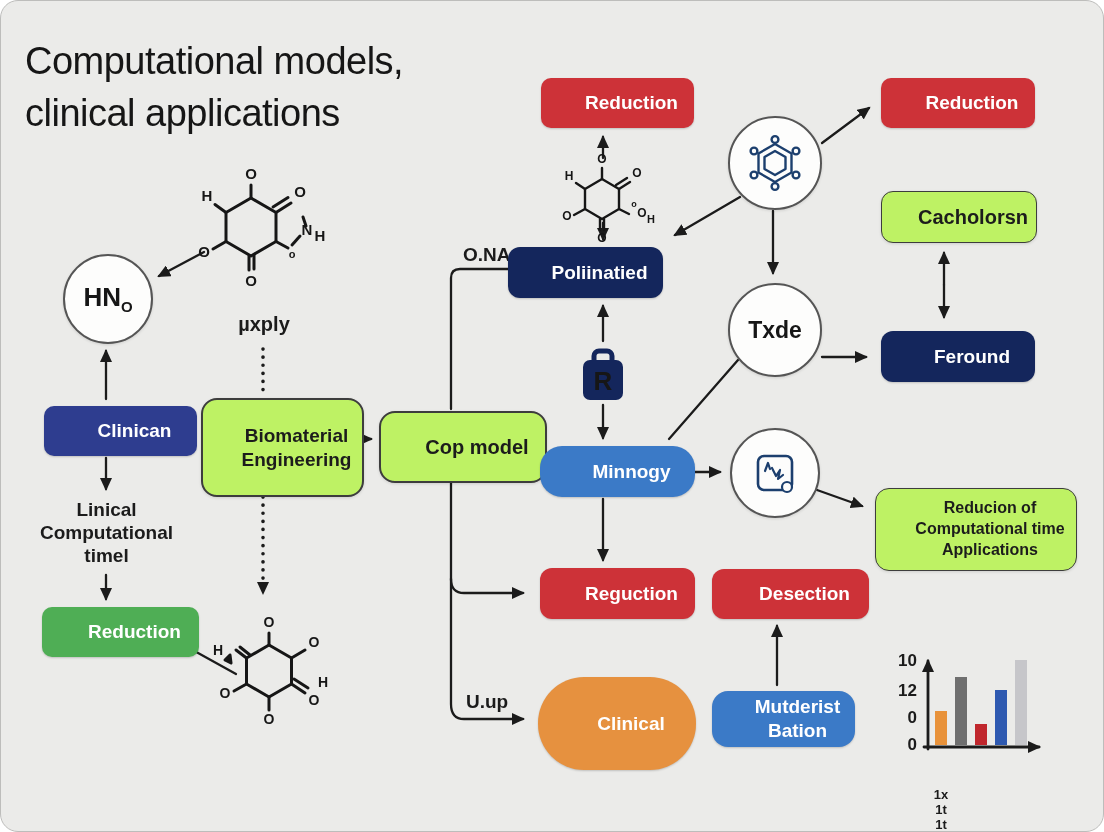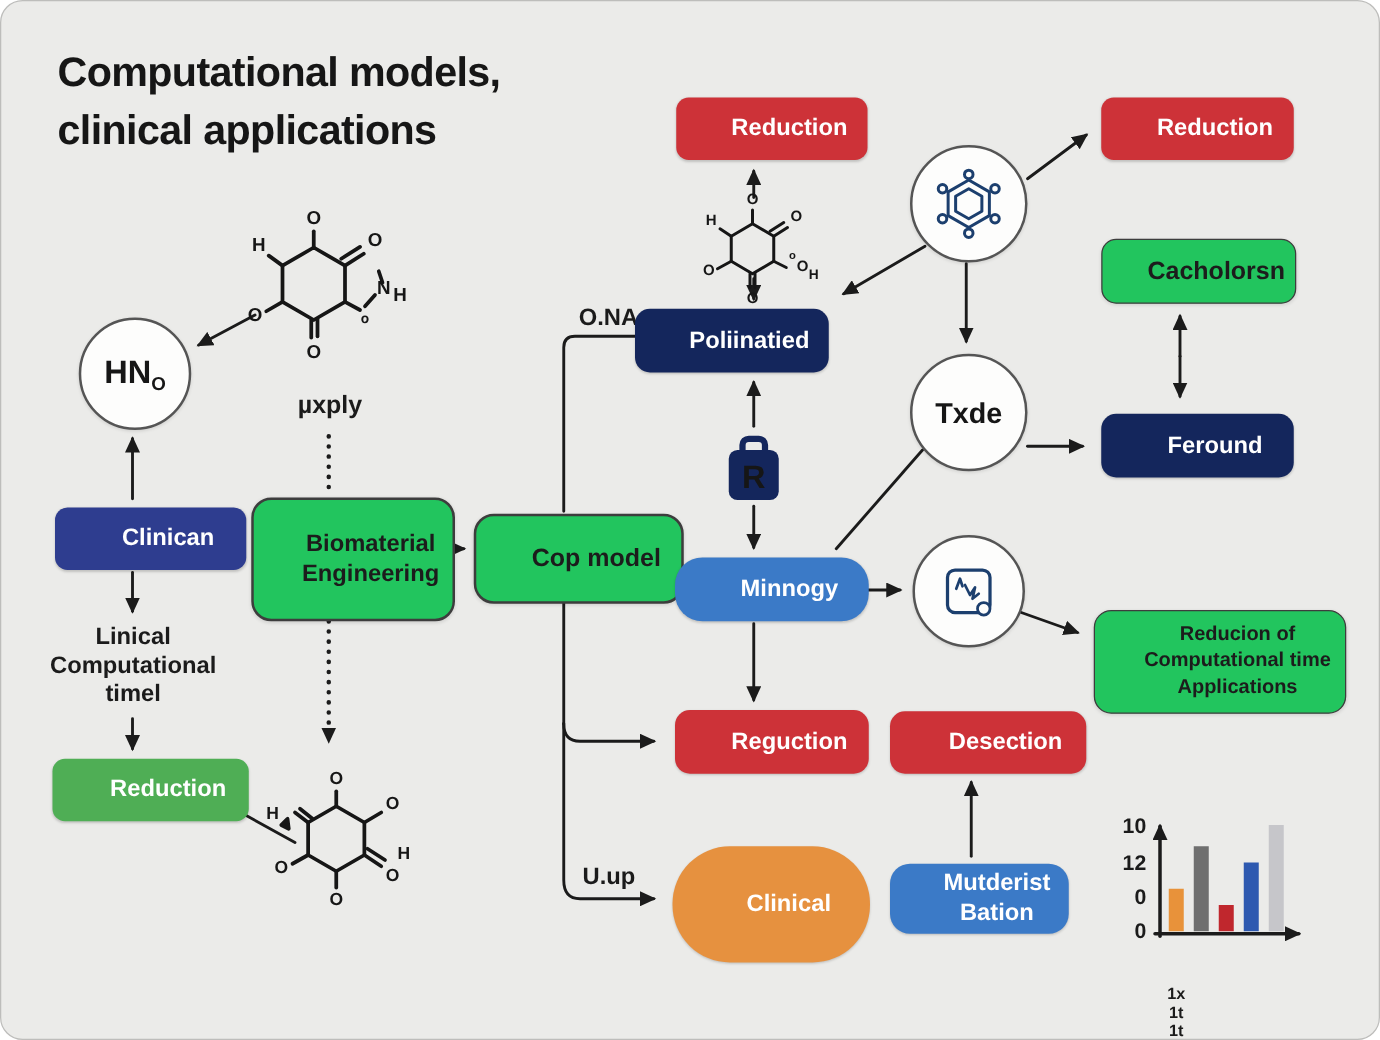--- a/index.html
+++ b/index.html
@@ -1,29 +1,29 @@
 <!DOCTYPE html>
 <html><head>
 <meta charset="utf-8">
 <style>
   html,body{margin:0;padding:0;background:#fff;font-family:"Liberation Sans",sans-serif;}
   .canvas{position:relative;width:1104px;height:832px;background:#ebebe9;border:1px solid #bdbdbb;
           border-radius:18px;overflow:hidden;box-sizing:border-box;}
   .abs{position:absolute;}
-  .title{left:45px;top:34px;font-size:33px;font-weight:700;color:#161616;letter-spacing:-0.5px;line-height:1.38;}
+  .title{left:24px;top:34px;font-size:38px;font-weight:400;color:#161616;letter-spacing:-0.5px;line-height:1.38;}
   .bx{position:absolute;display:flex;align-items:center;justify-content:center;text-align:center;
       color:#fff;font-weight:700;font-size:19px;border-radius:10px;line-height:1.25;
       box-shadow:0 1px 2px rgba(0,0,0,.18);white-space:pre-line;padding-left:28px;}
   .navy{background:#14265c;}
   .indigo{background:#2e3d8f;}
   .blue{background:#3b7ac7;}
   .red{background:#cd3238;}
   .green{background:#4fae55;}
   .orange{background:#e6913f;border-radius:46px;}
-  .white{background:#22c55e;color:#1c1c1c;border:2px solid #3d3d3d;border-radius:16px;font-weight:600;
+  .white{background:#bef264;color:#1c1c1c;border:2px solid #3d3d3d;border-radius:16px;font-weight:600;
          box-shadow:0 1px 3px rgba(0,0,0,.12);}
   .circle{position:absolute;background:#fdfdfc;border:2px solid #555;border-radius:50%;
           display:flex;align-items:center;justify-content:center;box-shadow:0 1px 3px rgba(0,0,0,.12);}
   .lbl{position:absolute;color:#1b1b1b;font-weight:600;white-space:pre-line;}
   .hn-text{font-size:26px;font-weight:700;color:#161616;}
   .hn-text sub{font-size:15px;}
   .txde-text{font-size:23px;font-weight:600;color:#161616;}
   svg text{font-family:"Liberation Sans",sans-serif;font-weight:700;fill:#161616;}
   
   .chart-bars{position:absolute;left:934px;top:659px;height:85px;display:flex;align-items:flex-end;gap:8px;}

